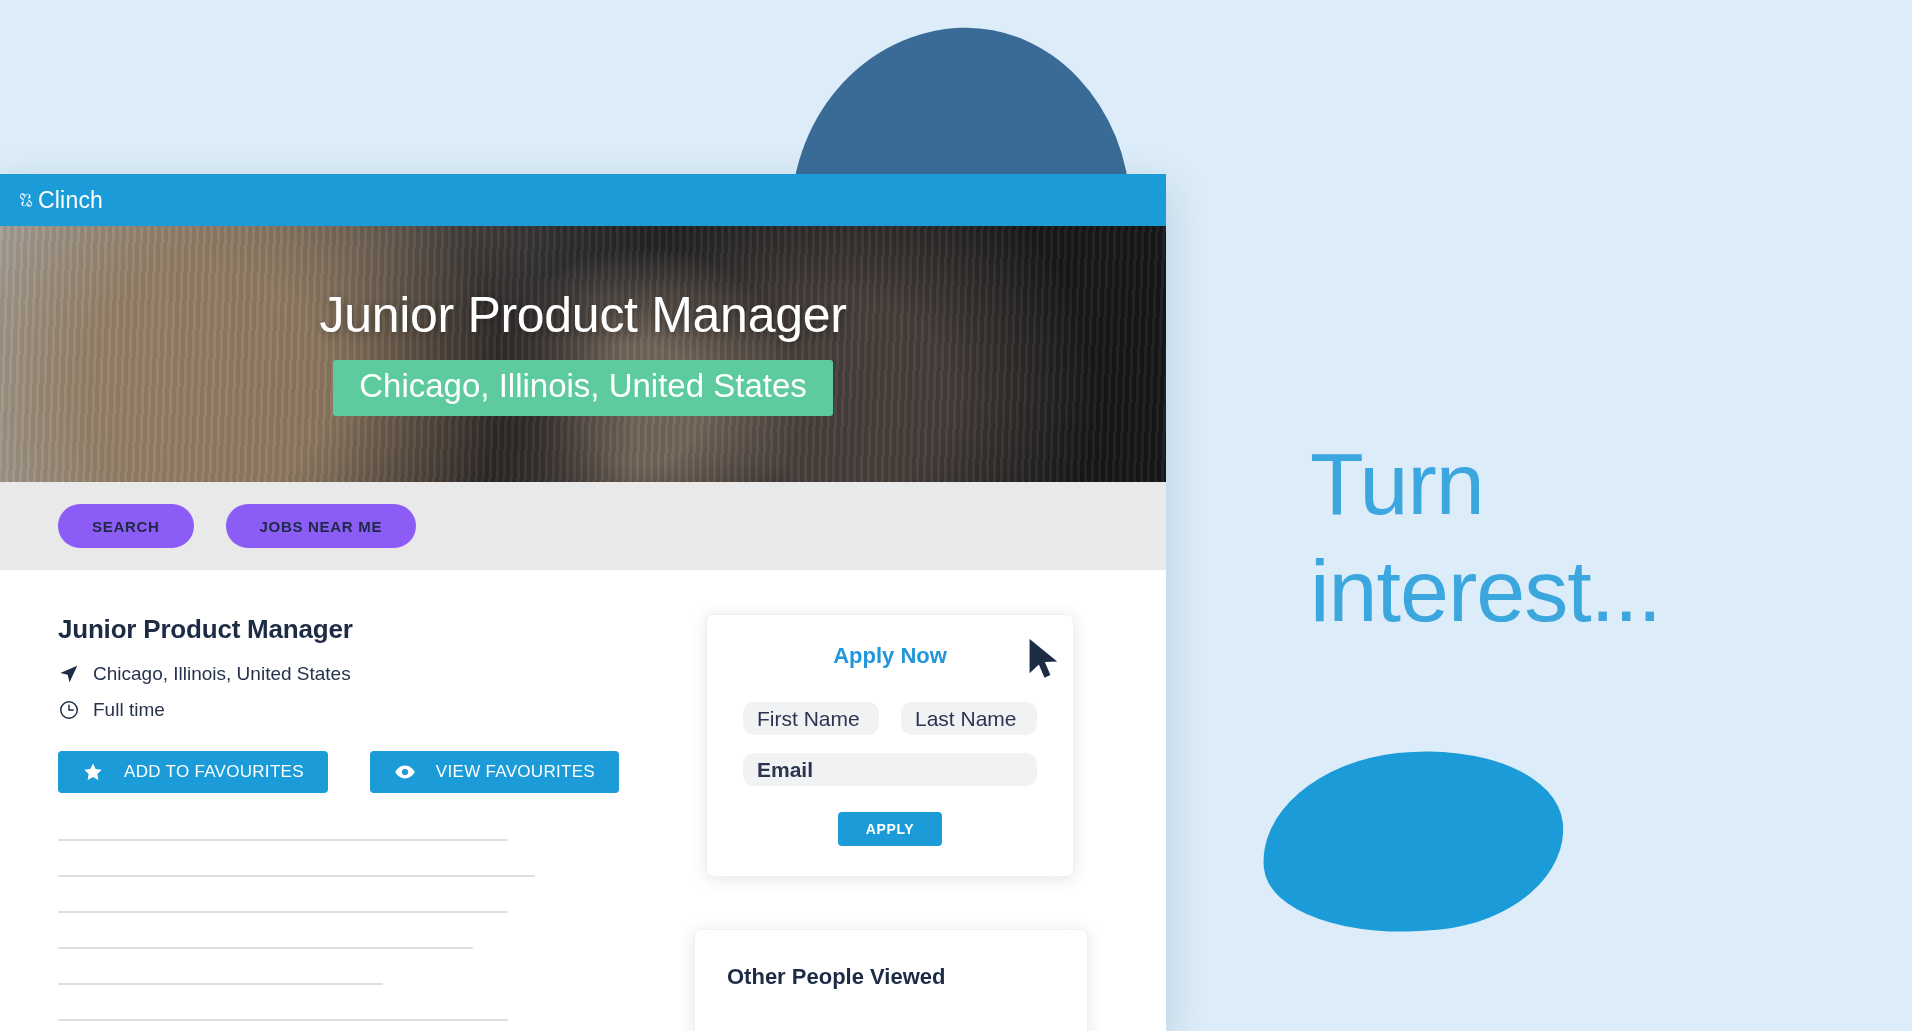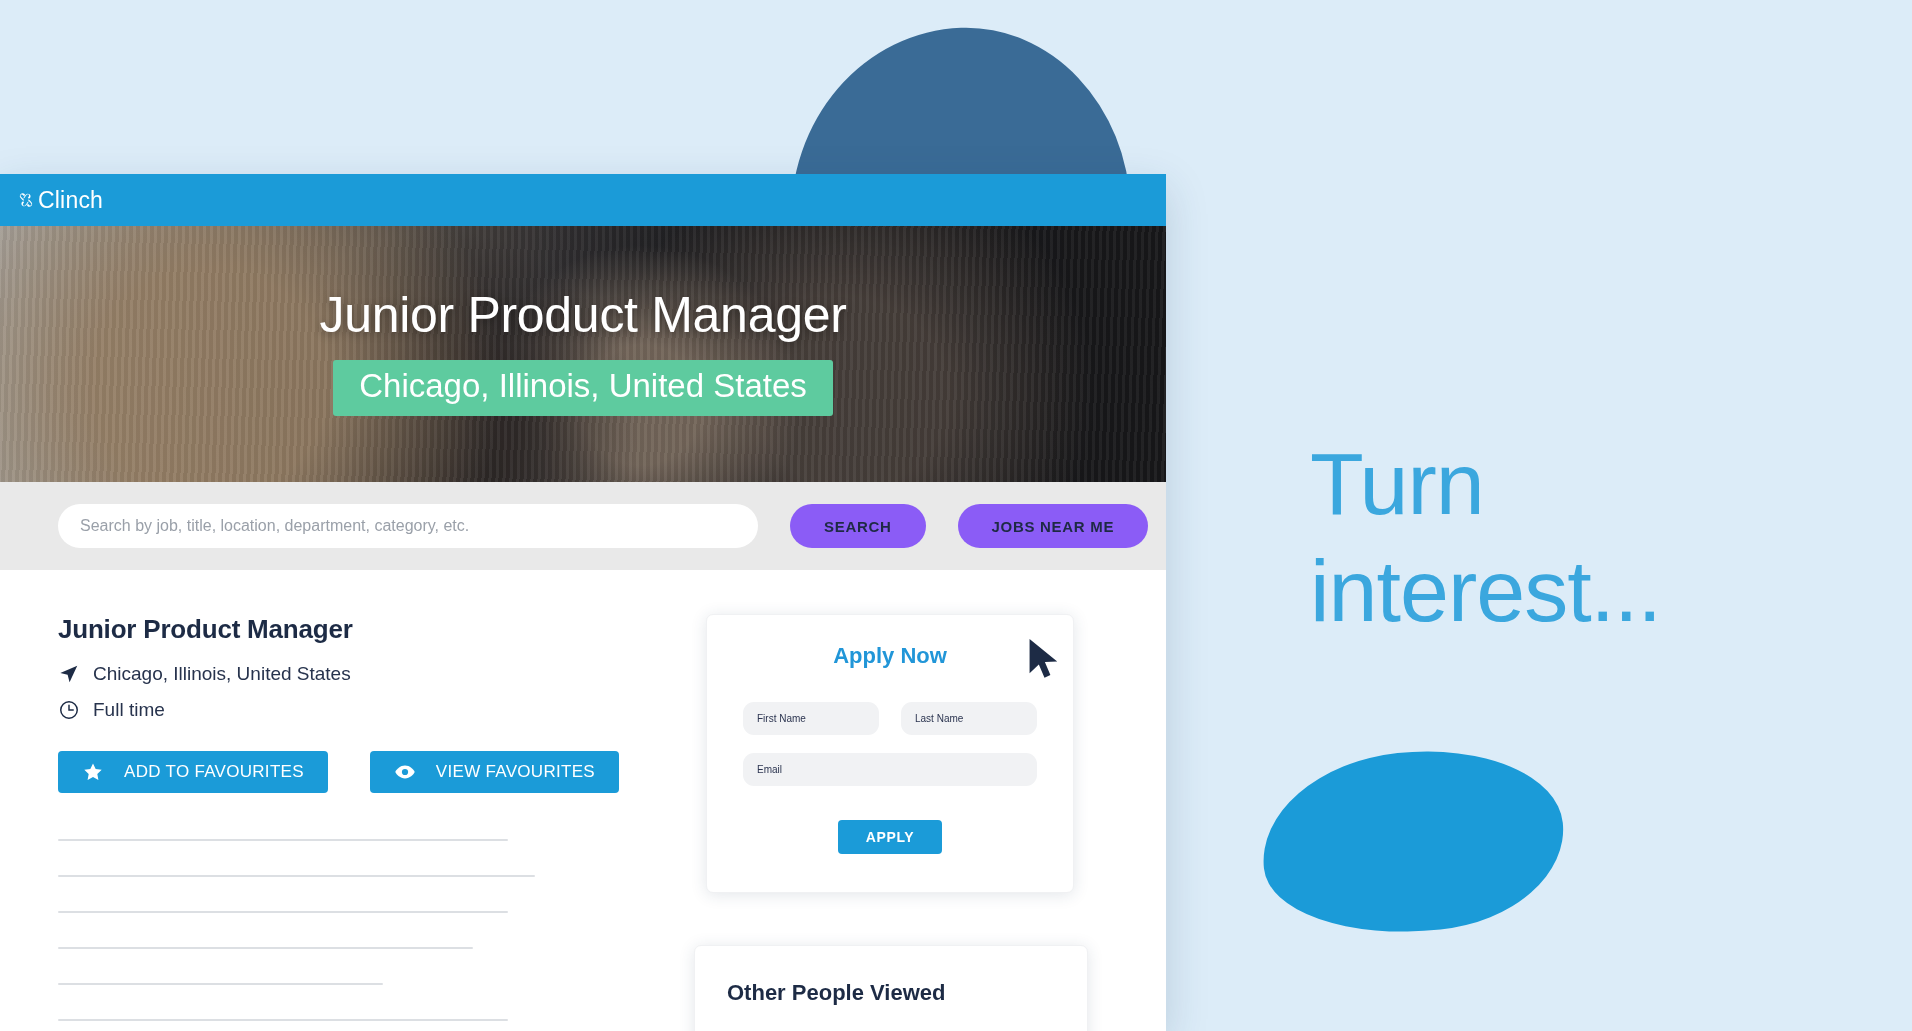--- a/index.html
+++ b/index.html
@@ -212,42 +212,42 @@
     font-weight:700;
     margin-bottom:33px;
   }
   .field-row { display:flex; gap:22px; margin-bottom:18px; }
   .field {
     background:#f1f2f4;
     border:none; outline:none;
     height:33px;
     border-radius:11px;
     padding:0 14px;
-    font-size:10px;
+    font-size:21px;
     color:#2c3550;
     font-family:"Liberation Sans", sans-serif;
     flex:1; min-width:0;
   }
   .field::placeholder { color:#2c3550; }
-  .field-full { width:100%; margin-bottom:26px; }
+  .field-full { width:100%; margin-bottom:26px;font-weight:bold; }
   .check-row {
     display:flex; gap:28px; align-items:center;
     margin-bottom:26px; padding-left:4px;
   }
   .check-item { display:flex; align-items:center; gap:13px; }
   .checkbox {
     width:21px; height:21px;
     background:#f1f2f4;
     border-radius:4px;
     flex:0 0 21px;
   }
   .check-label { font-size:15px; color:#2c3550; }
   .apply-btn {
     display:block;
-    margin:8px auto;
+    margin:0 auto;
     background:#1b9bd8;
     color:#fff;
     border:none; outline:none; cursor:pointer;
     border-radius:4px;
     height:34px;
     padding:0 28px;
     font-size:14px;
     font-weight:700;
     letter-spacing:.6px;
     font-family:"Liberation Sans", sans-serif;
@@ -300,21 +300,20 @@
 
   <div class="hero">
     <div class="hero-photo"></div>
     <div class="hero-inner">
       <div class="hero-title">Junior Product Manager</div>
       <div class="hero-badge">Chicago, Illinois, United States</div>
     </div>
   </div>
 
   <div class="searchbar">
-    <input class="search-input" type="text" placeholder="Search by job, title, location, department, category, etc." style="">
     <button class="pill-btn">SEARCH</button>
     <button class="pill-btn">JOBS NEAR ME</button>
   </div>
 
   <div class="content">
 
     <div class="col-left">
       <div class="job-title">Junior Product Manager</div>
 
       <div class="meta-row">

